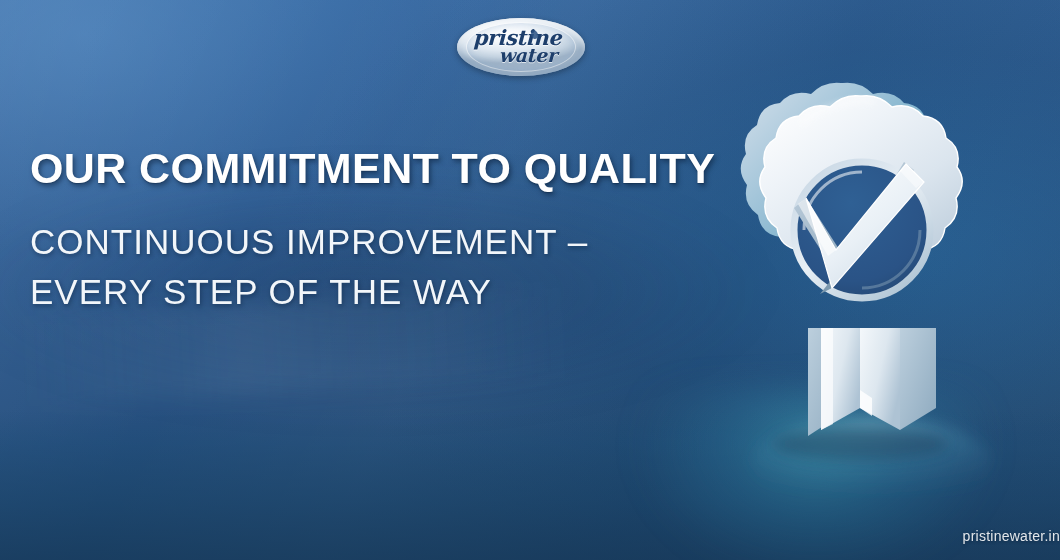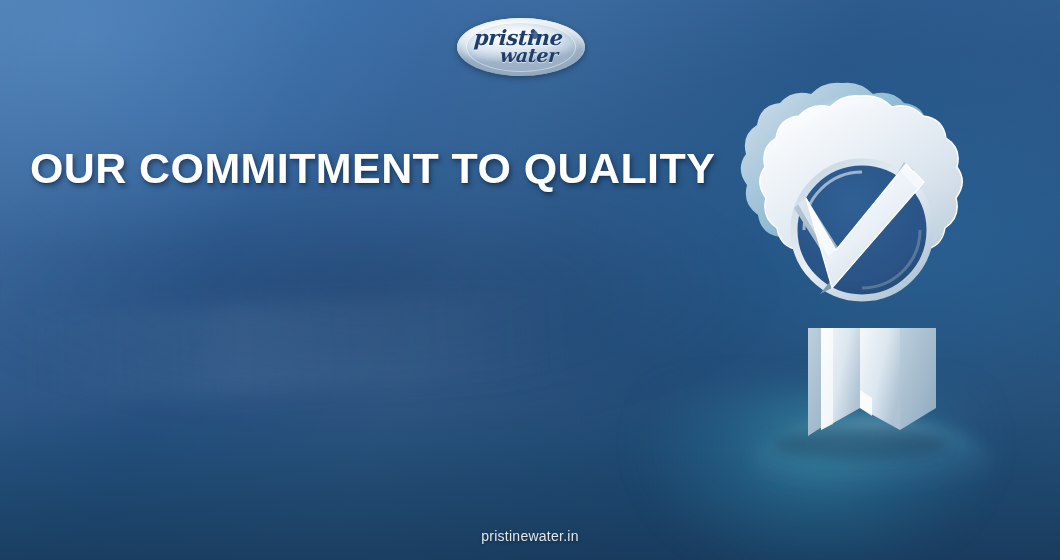--- a/index.html
+++ b/index.html
@@ -151,21 +151,21 @@
     letter-spacing: 1.0px;
     color: #f2f6fa;
     text-shadow: 1px 2px 4px rgba(10,30,55,0.48);
   }
   .subhead span { display: block; white-space: nowrap; }
 
   
   .site-url {
     position: absolute;
     left: 0; right: 0; bottom: 16px;
-    text-align: center;
+    text-align: right;
     font-family: "Liberation Sans", sans-serif;
     font-size: 14px;
     font-weight: 400;
     letter-spacing: 0.25px;
     color: rgba(255,255,255,0.88);
     text-shadow: 0 1px 3px rgba(8,26,48,0.6);
     margin-top: 16px;
   }
 
   
@@ -191,20 +191,24 @@
     <div class="logo-oval"></div>
     <div class="logo-text">
       <div class="logo-line1">pristine</div>
       <div class="logo-line2">water</div>
     </div>
     <div class="logo-drop"></div>
   </div>
 
   <div class="copy">
     <div class="headline">OUR COMMITMENT TO QUALITY</div>
+    <div class="subhead">
+      <span>CONTINUOUS IMPROVEMENT –</span>
+      <span>EVERY STEP OF THE WAY</span>
+    </div>
   </div>
 
   <div class="badge-wrap">
     <svg class="badge-svg" viewBox="0 0 330 420">
       <defs>
         <linearGradient id="gFace" x1="0.12" y1="0" x2="0.9" y2="1">
           <stop offset="0%" stop-color="#ffffff"></stop>
           <stop offset="30%" stop-color="#eef3f8"></stop>
           <stop offset="62%" stop-color="#dbe5ee"></stop>
           <stop offset="100%" stop-color="#b9cad9"></stop>

